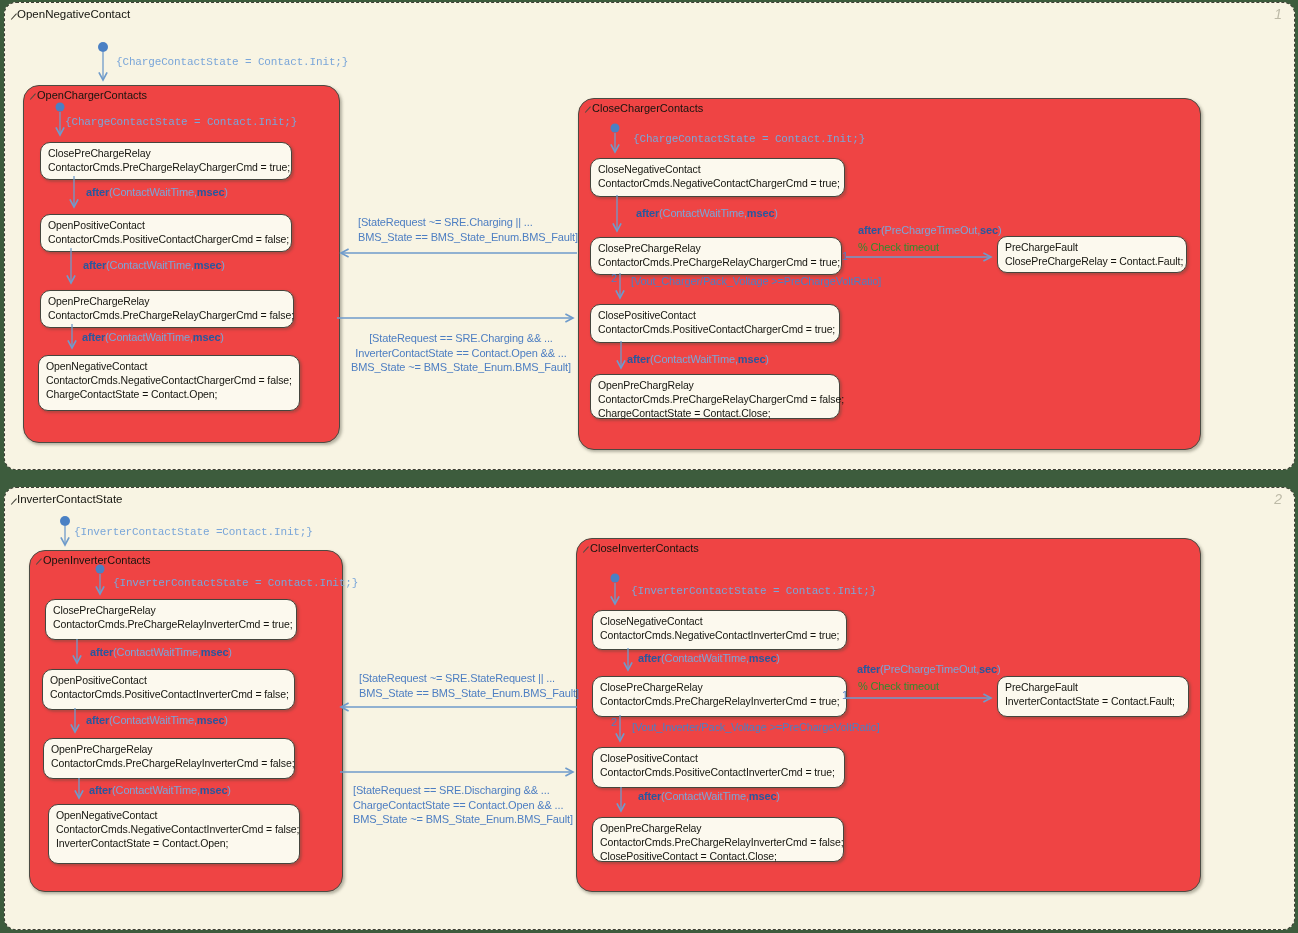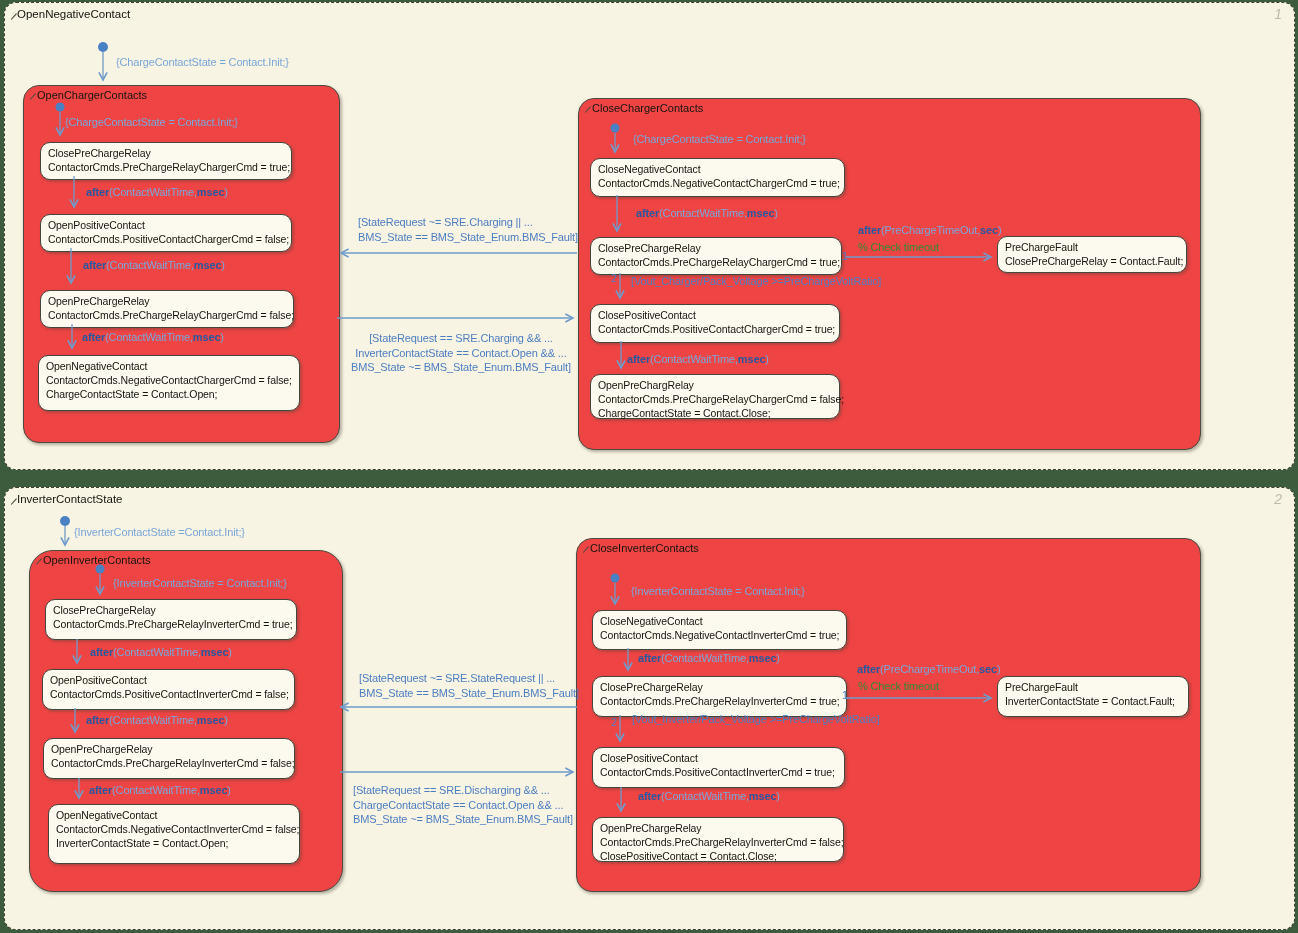--- a/index.html
+++ b/index.html
@@ -12,21 +12,21 @@
   .order-badge{position:absolute;right:12px;top:3px;font-size:14px;font-style:italic;color:#bdbaa7;}
   .cstate{position:absolute;background:#ef4444;border:1.5px solid #4b4b43;border-radius:16px;
     box-shadow:1.5px 2px 3px rgba(70,70,55,.38);}
   .cstate-title{position:absolute;left:13px;top:3px;font-size:11px;color:#15150f;white-space:nowrap;}
   .cstate-title::before{content:"";position:absolute;left:-8px;top:7px;width:8px;height:1.3px;
     background:#4b4b43;transform:rotate(-48deg);}
   .leaf{position:absolute;background:#fcf9ee;border:1.5px solid #45453d;border-radius:10px;
     box-shadow:1.2px 1.8px 2.2px rgba(70,70,55,.32);padding:3px 7px;box-sizing:border-box;
     font-size:10.5px;letter-spacing:-0.1px;line-height:14px;color:#15150f;white-space:nowrap;}
   .tlabel{position:absolute;font-size:11px;letter-spacing:-0.15px;line-height:14.5px;white-space:nowrap;}
-  .action{color:#7aa6d9;}
+  .action{color:#7aa6d9;font-family:Liberation Mono, monospace;}
   .cond{color:#4d7ec2;}
   .kw{color:#28589f;font-weight:bold;}
   .lite{color:#7aa6d9;}
   .comment{color:#2f8c2f;}
   .num{position:absolute;font-size:11px;color:#4d7ec2;text-align:right;width:12px;white-space:nowrap;}
   svg.wires{position:absolute;left:0;top:0;z-index:5;pointer-events:none;}
 </style>
 </head>
 <body>
 
@@ -108,21 +108,21 @@
       <div>BMS_State ~= BMS_State_Enum.BMS_Fault]</div>
     </div>
   </div>
 
   <div class="pstate" style="left:4px;top:487px;width:1289px;height:441px;">
     <div class="pstate-title">InverterContactState</div>
     <div class="order-badge">2</div>
 
     <div class="tlabel action" style="left:69px;top:37px;">{InverterContactState =Contact.Init;}</div>
 
-    <div class="cstate" style="left:24px;top:62px;width:312px;height:340px;border-radius:24px;">
+    <div class="cstate" style="left:24px;top:62px;width:312px;height:340px;">
       <div class="cstate-title">OpenInverterContacts</div>
       <div class="leaf" style="left:15px;top:48px;width:252px;height:41px;">
         <div>ClosePreChargeRelay</div>
         <div>ContactorCmds.PreChargeRelayInverterCmd = true;</div>
       </div>
       <div class="leaf" style="left:12px;top:118px;width:253px;height:41px;">
         <div>OpenPositiveContact</div>
         <div>ContactorCmds.PositiveContactInverterCmd = false;</div>
       </div>
       <div class="leaf" style="left:13px;top:187px;width:252px;height:41px;">
@@ -162,21 +162,21 @@
       </div>
       <div class="leaf" style="left:420px;top:137px;width:192px;height:41px;">
         <div>PreChargeFault</div>
         <div>InverterContactState = Contact.Fault;</div>
       </div>
     </div>
 
     <div class="tlabel action" style="left:626px;top:96px;">{InverterContactState = Contact.Init;}</div>
     <div class="tlabel" style="left:633px;top:163px;"><span class="kw">after</span><span class="lite">(ContactWaitTime,</span><span class="kw">msec</span><span class="lite">)</span></div>
     <div class="num" style="left:600px;top:228px;">2</div>
-    <div class="tlabel cond" style="left:627px;top:224px;">[Vout_Inverter/Pack_Voltage &gt;=PreChargeVoltRatio]</div>
+    <div class="tlabel cond" style="left:627px;top:232px;">[Vout_Inverter/Pack_Voltage &gt;=PreChargeVoltRatio]</div>
     <div class="tlabel" style="left:633px;top:301px;"><span class="kw">after</span><span class="lite">(ContactWaitTime,</span><span class="kw">msec</span><span class="lite">)</span></div>
     <div class="num" style="left:831px;top:201px;">1</div>
     <div class="tlabel" style="left:852px;top:174px;"><span class="kw">after</span><span class="lite">(PreChargeTimeOut,</span><span class="kw">sec</span><span class="lite">)</span></div>
     <div class="tlabel comment" style="left:853px;top:191px;">% Check timeout</div>
 
     <div class="tlabel cond" style="left:354px;top:183px;">
       <div>[StateRequest ~= SRE.StateRequest || ...</div>
       <div>BMS_State == BMS_State_Enum.BMS_Fault]</div>
     </div>
     <div class="tlabel cond" style="left:348px;top:295px;">

